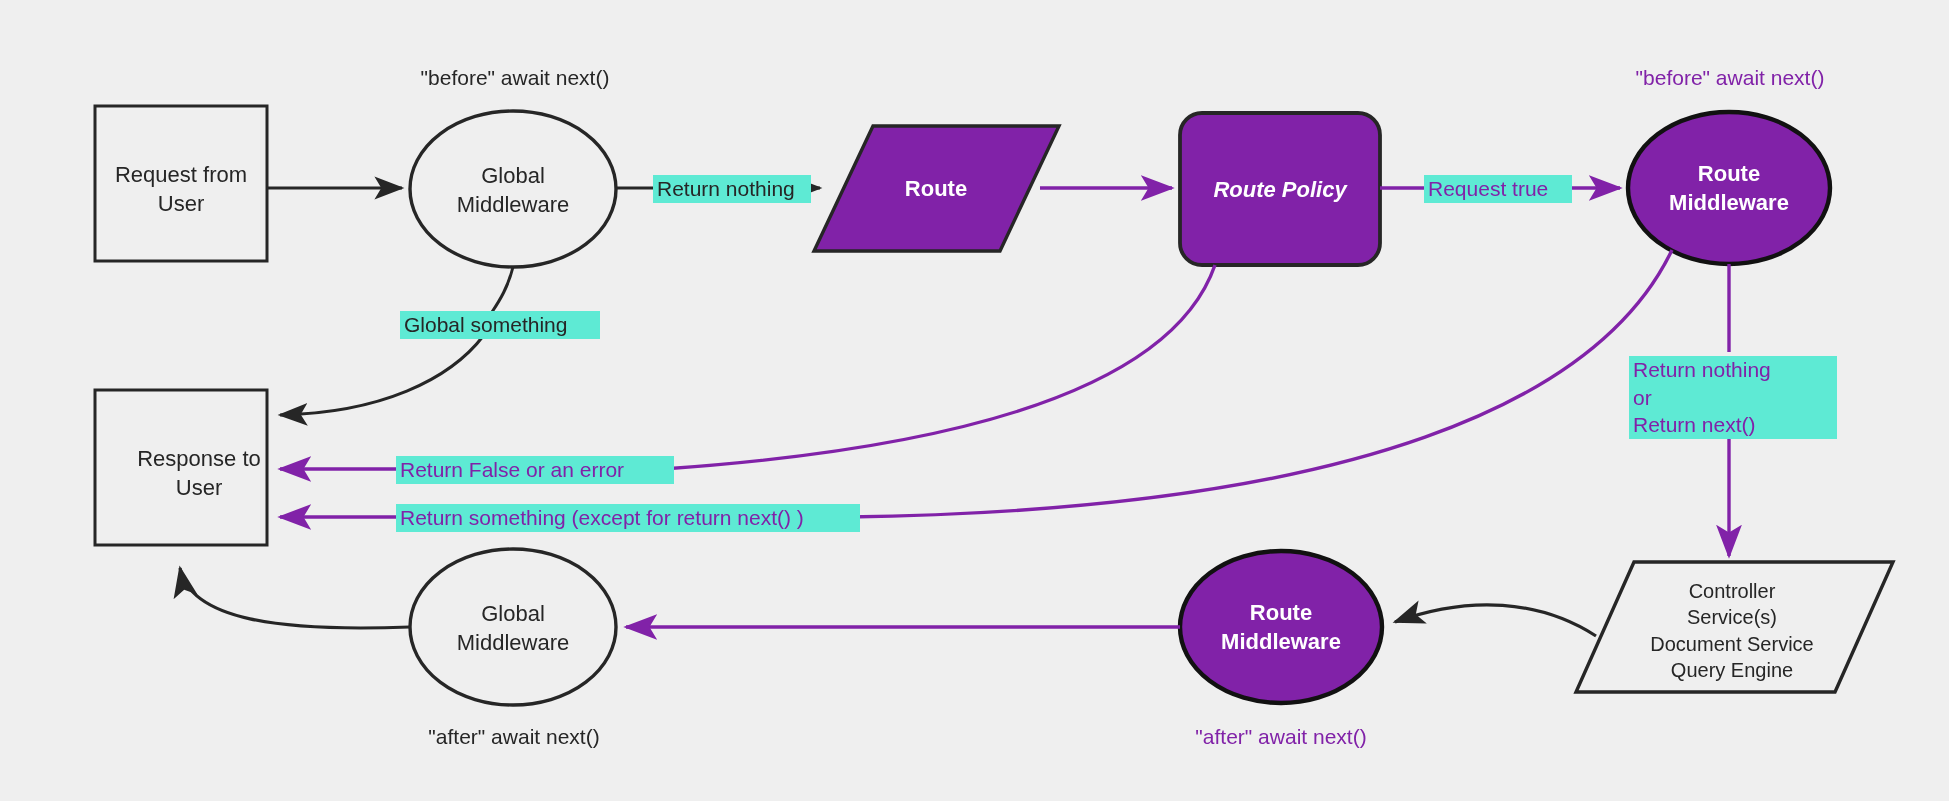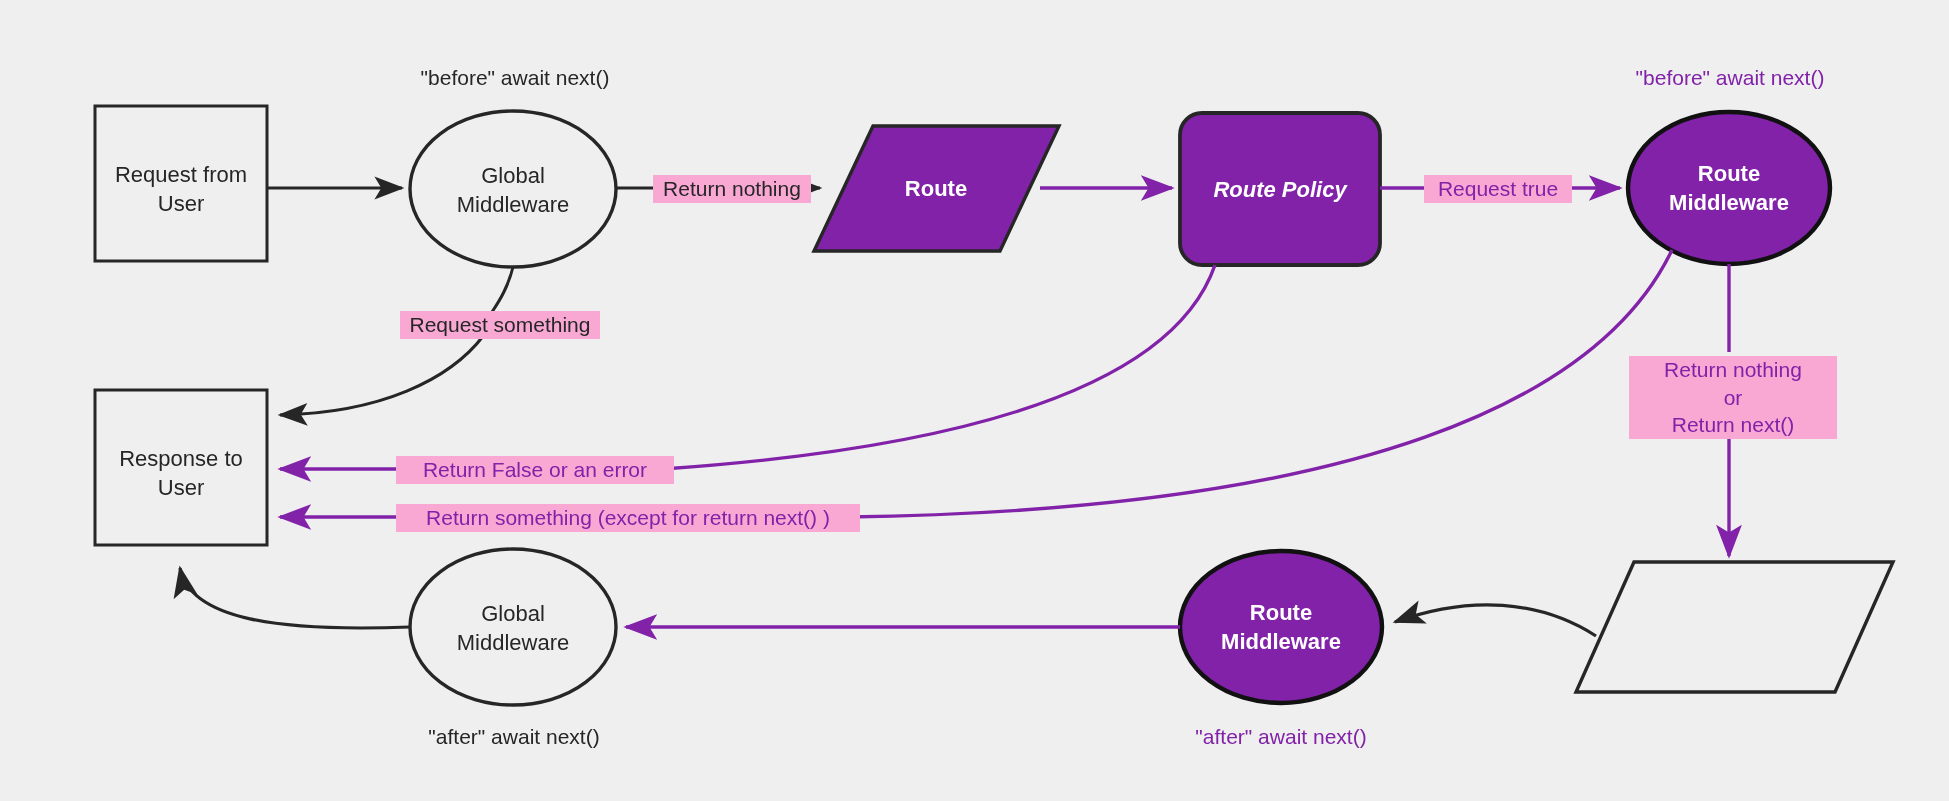--- a/index.html
+++ b/index.html
@@ -38,24 +38,24 @@
     font-size: 22px;
     font-weight: 400;
   }
   .lbl-white-bold {
     color: #ffffff;
     font-size: 22px;
     font-weight: bold;
   }
   .edge-label {
     position: absolute;
-    text-align: center;
+    text-align: left;
     line-height: 1.32;
     white-space: pre-line;
-    background: #f9a8d4;
+    background: #5eead4;
     font-size: 21px;
   }
   .edge-dark { color: #262626; }
   .edge-purple { color: #8122a8; }
   .annot {
     position: absolute;
     text-align: center;
     font-size: 21px;
     line-height: 1.32;
     white-space: pre-line;
@@ -131,33 +131,37 @@
   <div class="node-label lbl-dark" style="left:410px; top:161px; width:206px;">Global
 Middleware</div>
 
   <div class="node-label lbl-white-bold" style="left:843px; top:174px; width:186px;">Route</div>
 
   <div class="node-label lbl-white-bold" style="left:1180px; top:175px; width:200px;font-style:italic;">Route Policy</div>
 
   <div class="node-label lbl-white-bold" style="left:1628px; top:159px; width:202px;">Route
 Middleware</div>
 
+  <div class="node-label lbl-dark" style="left:1612px; top:578px; width:240px; font-size:20px;">Controller
+Service(s)
+Document Service
+Query Engine</div>
 
   <div class="node-label lbl-white-bold" style="left:1180px; top:598px; width:202px;">Route
 Middleware</div>
 
   <div class="node-label lbl-dark" style="left:410px; top:599px; width:206px;">Global
 Middleware</div>
 
-  <div class="node-label lbl-dark" style="left:95px; top:444px; width:172px;">Response to
+  <div class="node-label lbl-dark" style="left:95px; top:444px; width:172px;padding-left:18px;">Response to
 User</div>
 
   <div class="edge-label edge-dark" style="left:653px; top:175px; width:150px; padding:0 4px;">Return nothing</div>
 
-  <div class="edge-label edge-dark" style="left:400px; top:311px; width:192px; padding:0 4px;">Request something</div>
+  <div class="edge-label edge-dark" style="left:400px; top:311px; width:192px; padding:0 4px;">Global something</div>
 
   <div class="edge-label edge-purple" style="left:1424px; top:175px; width:140px; padding:0 4px;">Request true</div>
 
   <div class="edge-label edge-purple" style="left:396px; top:504px; width:456px; padding:0 4px;">Return something (except for return next() )</div>
 
   <div class="edge-label edge-purple" style="left:396px; top:456px; width:270px; padding:0 4px;">Return False or an error</div>
 
   <div class="edge-label edge-purple" style="left:1629px; top:356px; width:200px; padding:0 4px;">Return nothing
 or
 Return next()</div>

